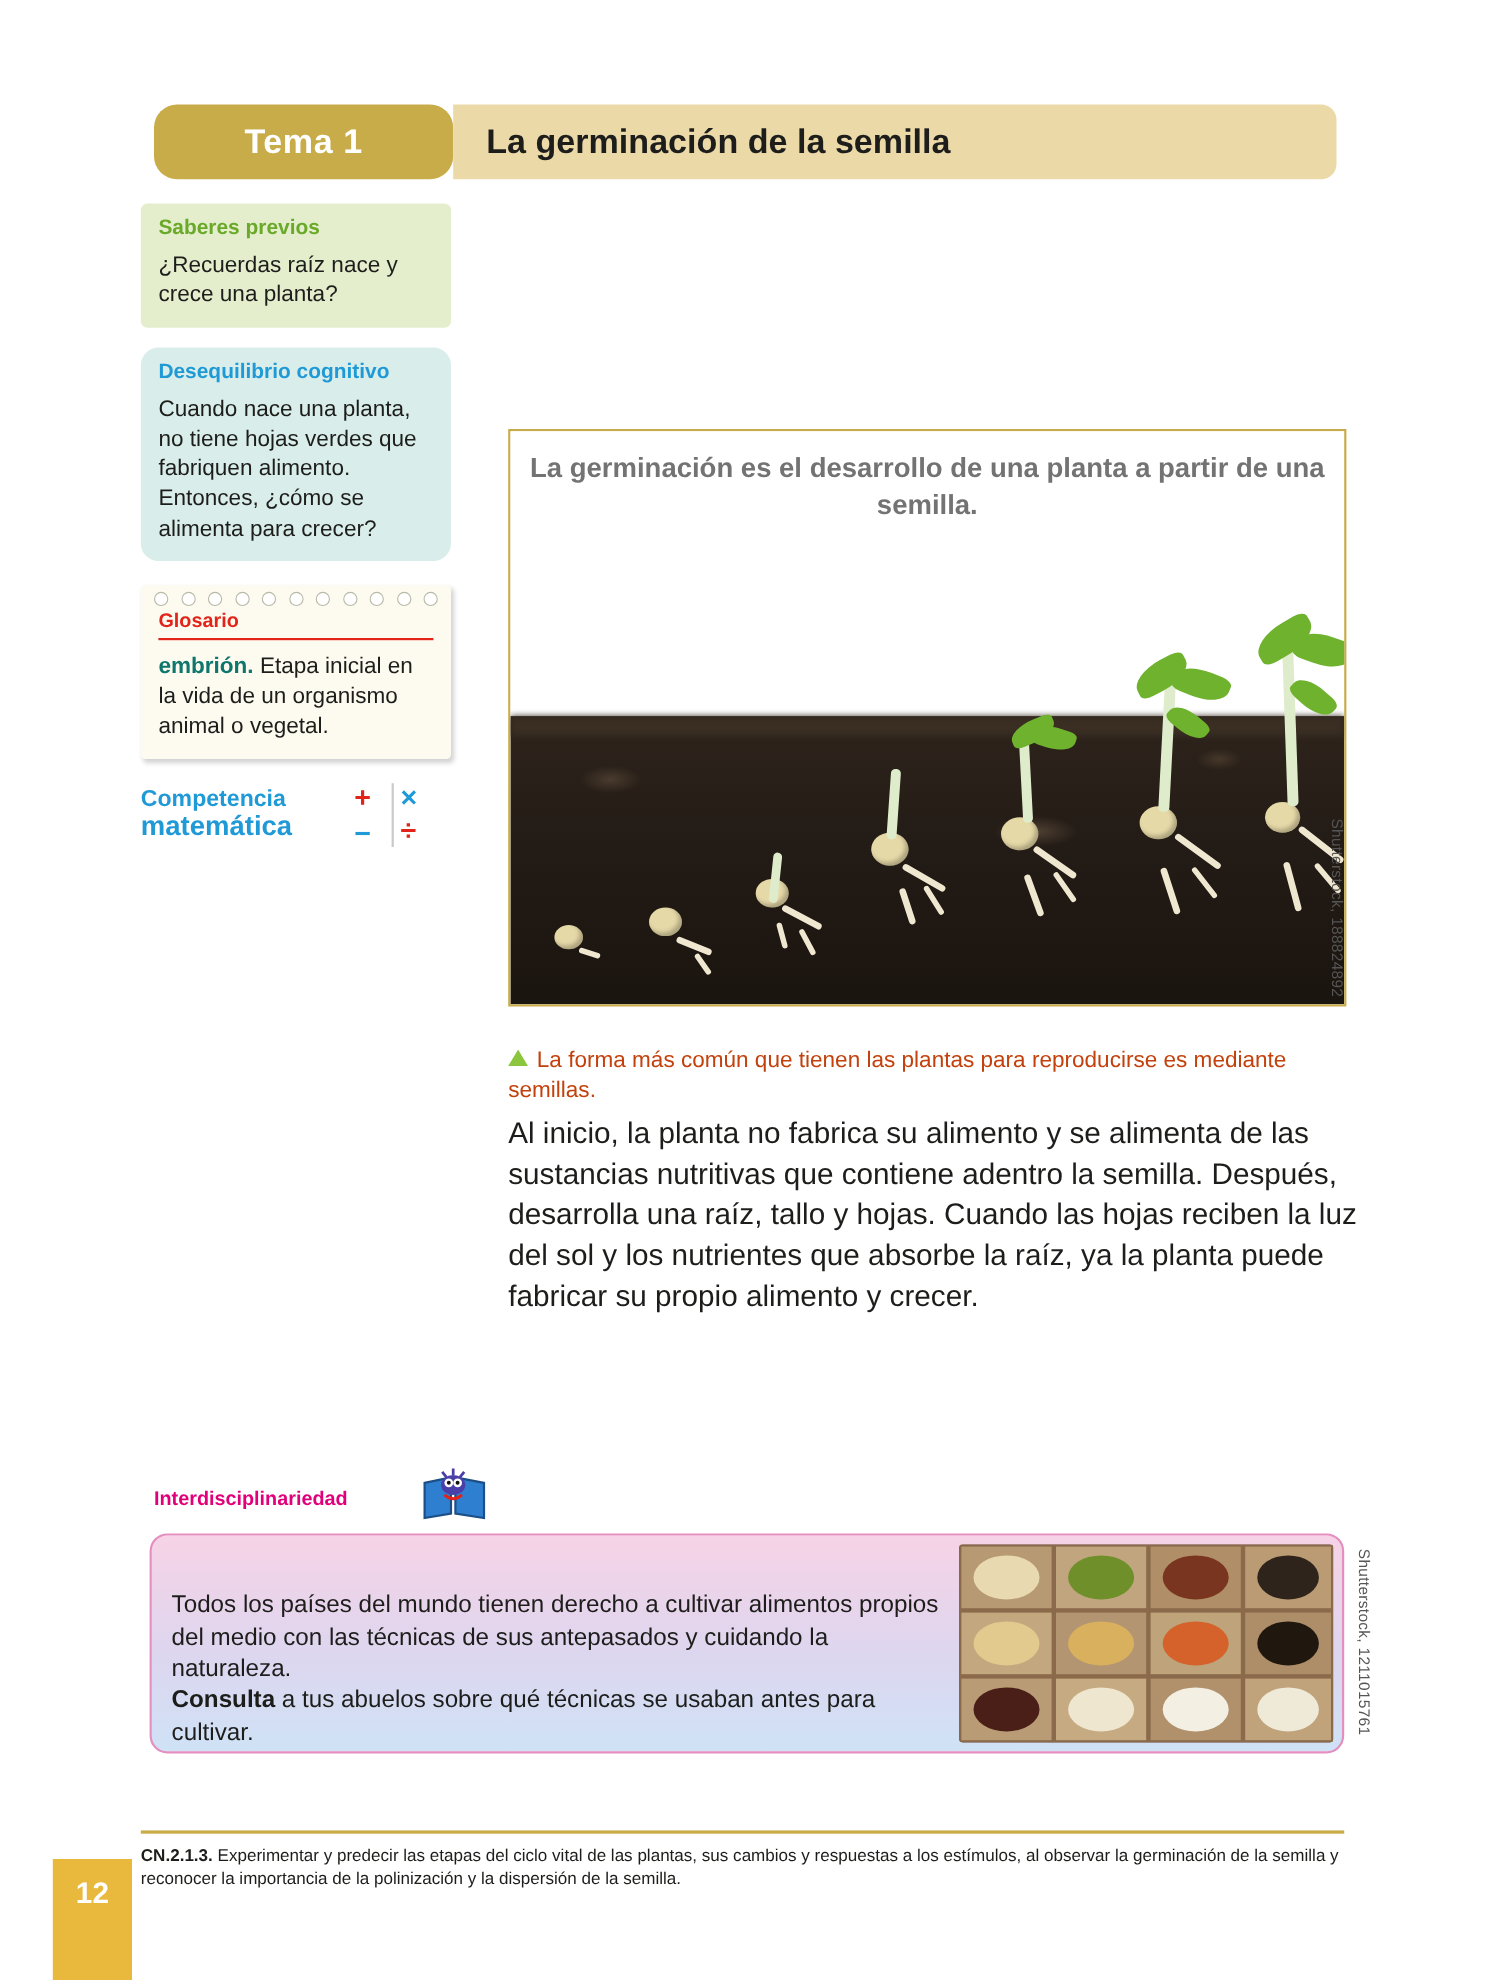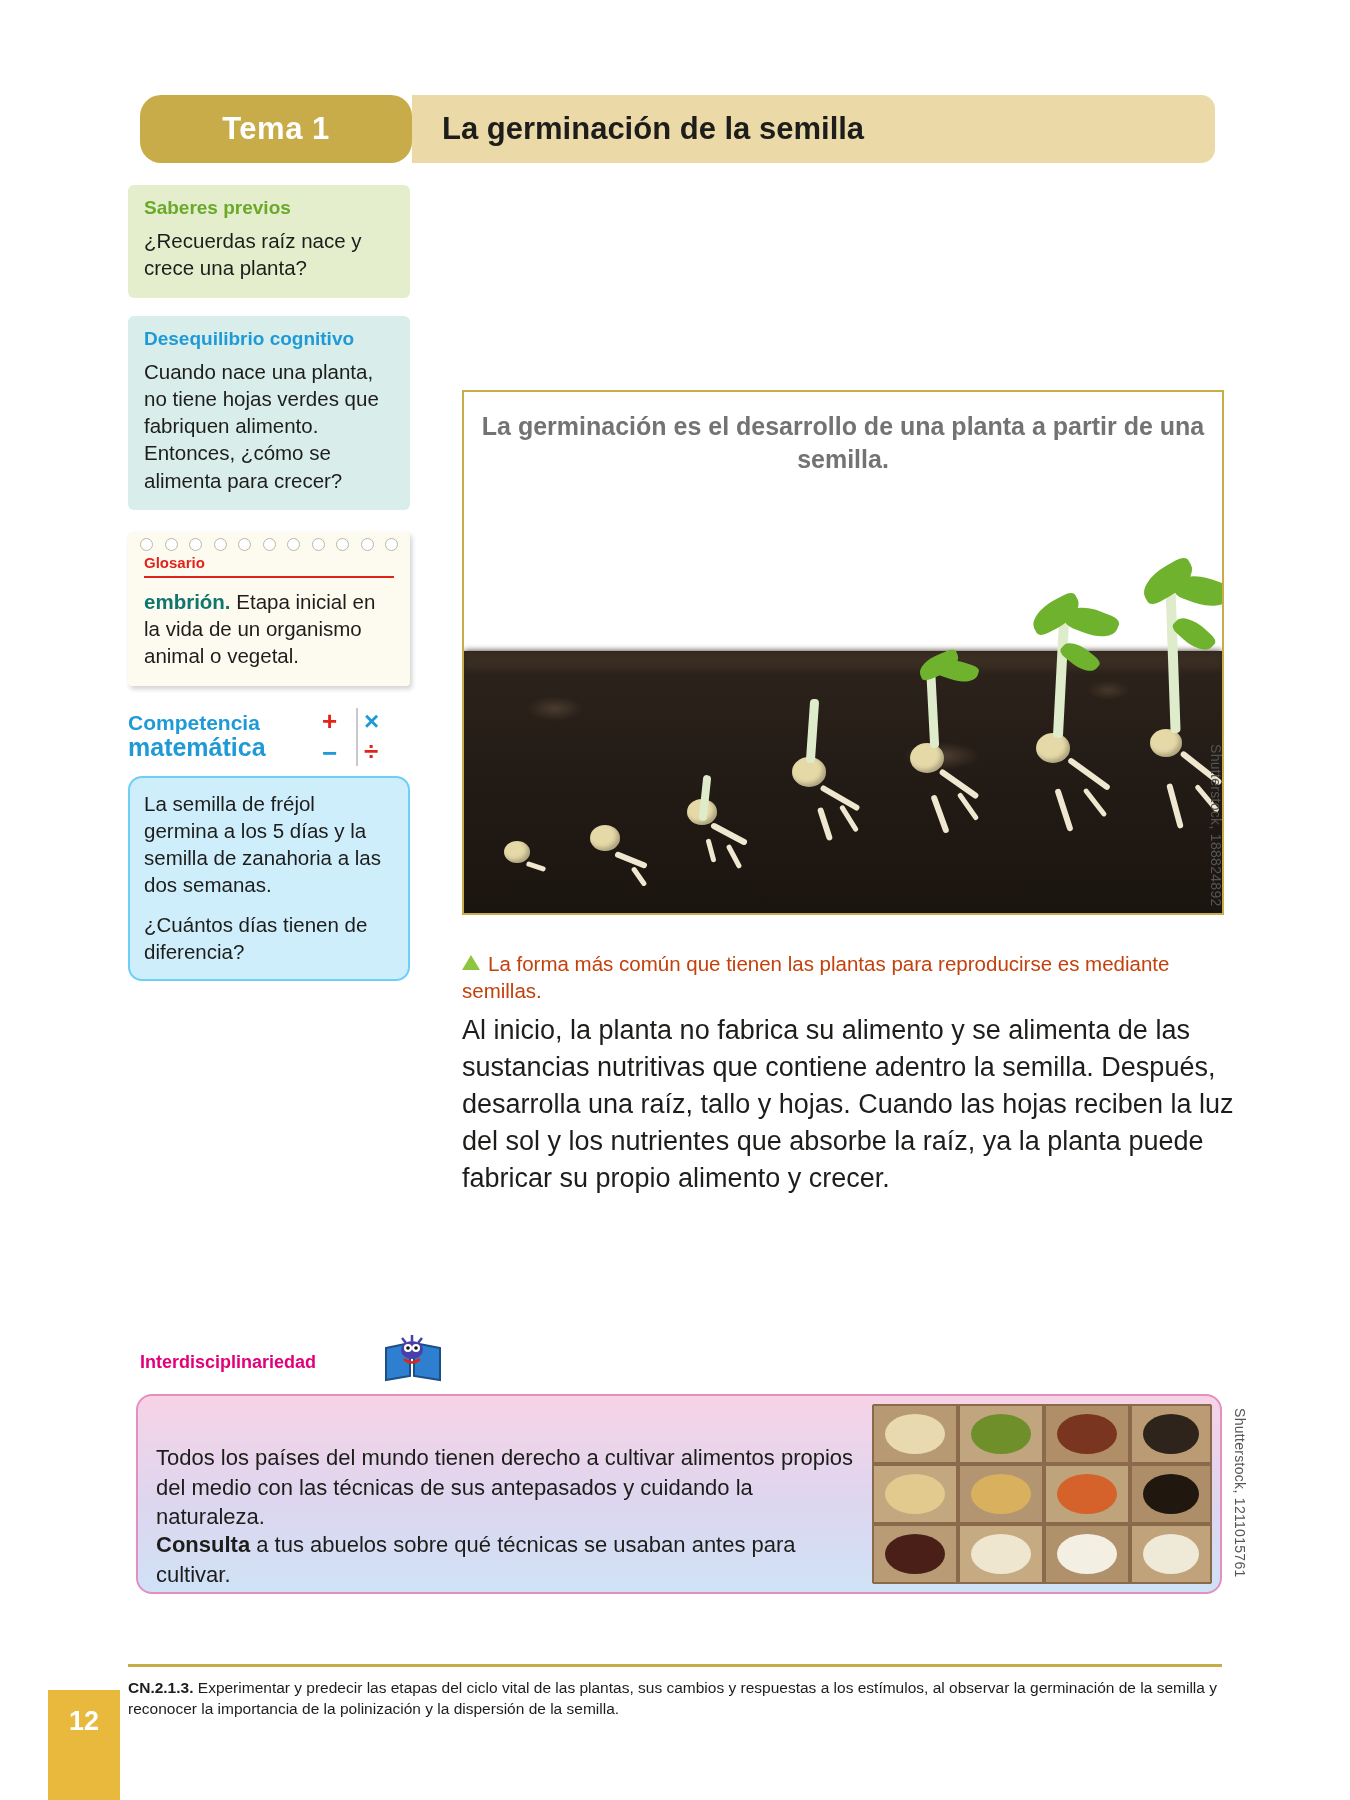--- a/index.html
+++ b/index.html
@@ -114,21 +114,21 @@
   }
   .body-sm {
     font-size: 20.5px;
     color: #1d1d1b;
     line-height: 1.33;
   }
 
   .box-deseq {
     margin-top: 18px;
     background: #d9eeea;
-    border-radius: 6px;
+    border-radius: 16px;
     padding: 12px 16px 16px 16px;
     box-sizing: border-box;
     width: 282px;
   }
   .box-title-teal {
     color: #1f9ad6;
     font-weight: bold;
     font-size: 19px;
     margin-bottom: 8px;
   }
@@ -157,21 +157,21 @@
     display: block;
     width: 11px;
     height: 11px;
     border: 1.5px solid #b9b9a8;
     border-radius: 50%;
     background: #fff;
   }
   .glosario-title {
     color: #e2231a;
     font-weight: bold;
-    font-size: 15px;
+    font-size: 18px;
     padding-bottom: 5px;
     border-bottom: 2px solid #e2231a;
     margin-bottom: 10px;
   }
   .term {
     color: #0f766e;
     font-weight: bold;
   }
 
   
@@ -495,24 +495,20 @@
       <div class="comp-line2">matemática</div>
       <div class="math-icons">
         <div class="mi-sep"></div>
         <span class="mi plus">+</span>
         <span class="mi times">×</span>
         <span class="mi minus">−</span>
         <span class="mi div">÷</span>
       </div>
     </div>
 
-    <div class="box-comp">
-      <p class="body-sm">La semilla de fréjol germina a los 5 días y la semilla de zanahoria a las dos semanas.</p>
-      <p class="body-sm">¿Cuántos días tienen de diferencia?</p>
-    </div>
   </div>
 
 
   <div class="figure">
     <div class="sky"></div>
     <div class="fig-caption-in">La germinación es el desarrollo de una planta a partir de una semilla.</div>
     <div class="soil">
       <div class="soil-top"></div>
     </div>
 

